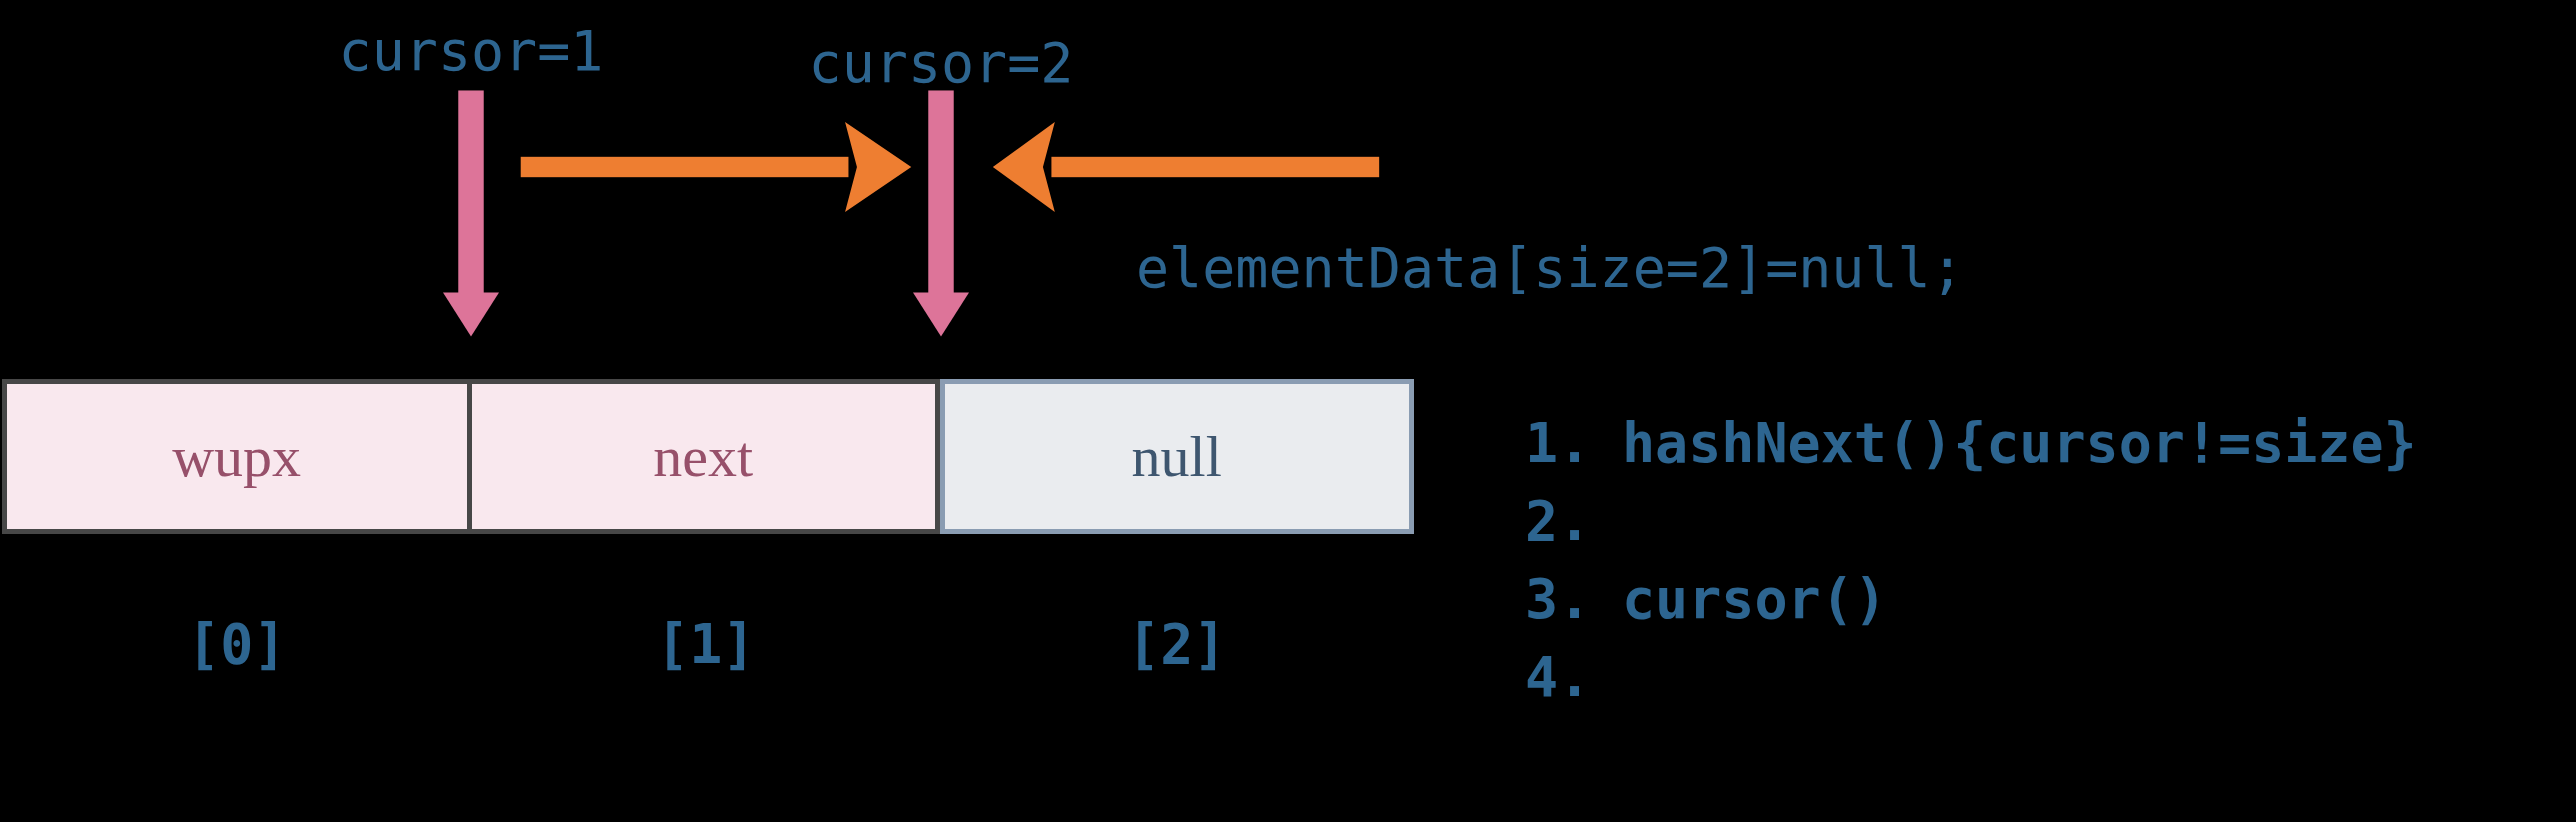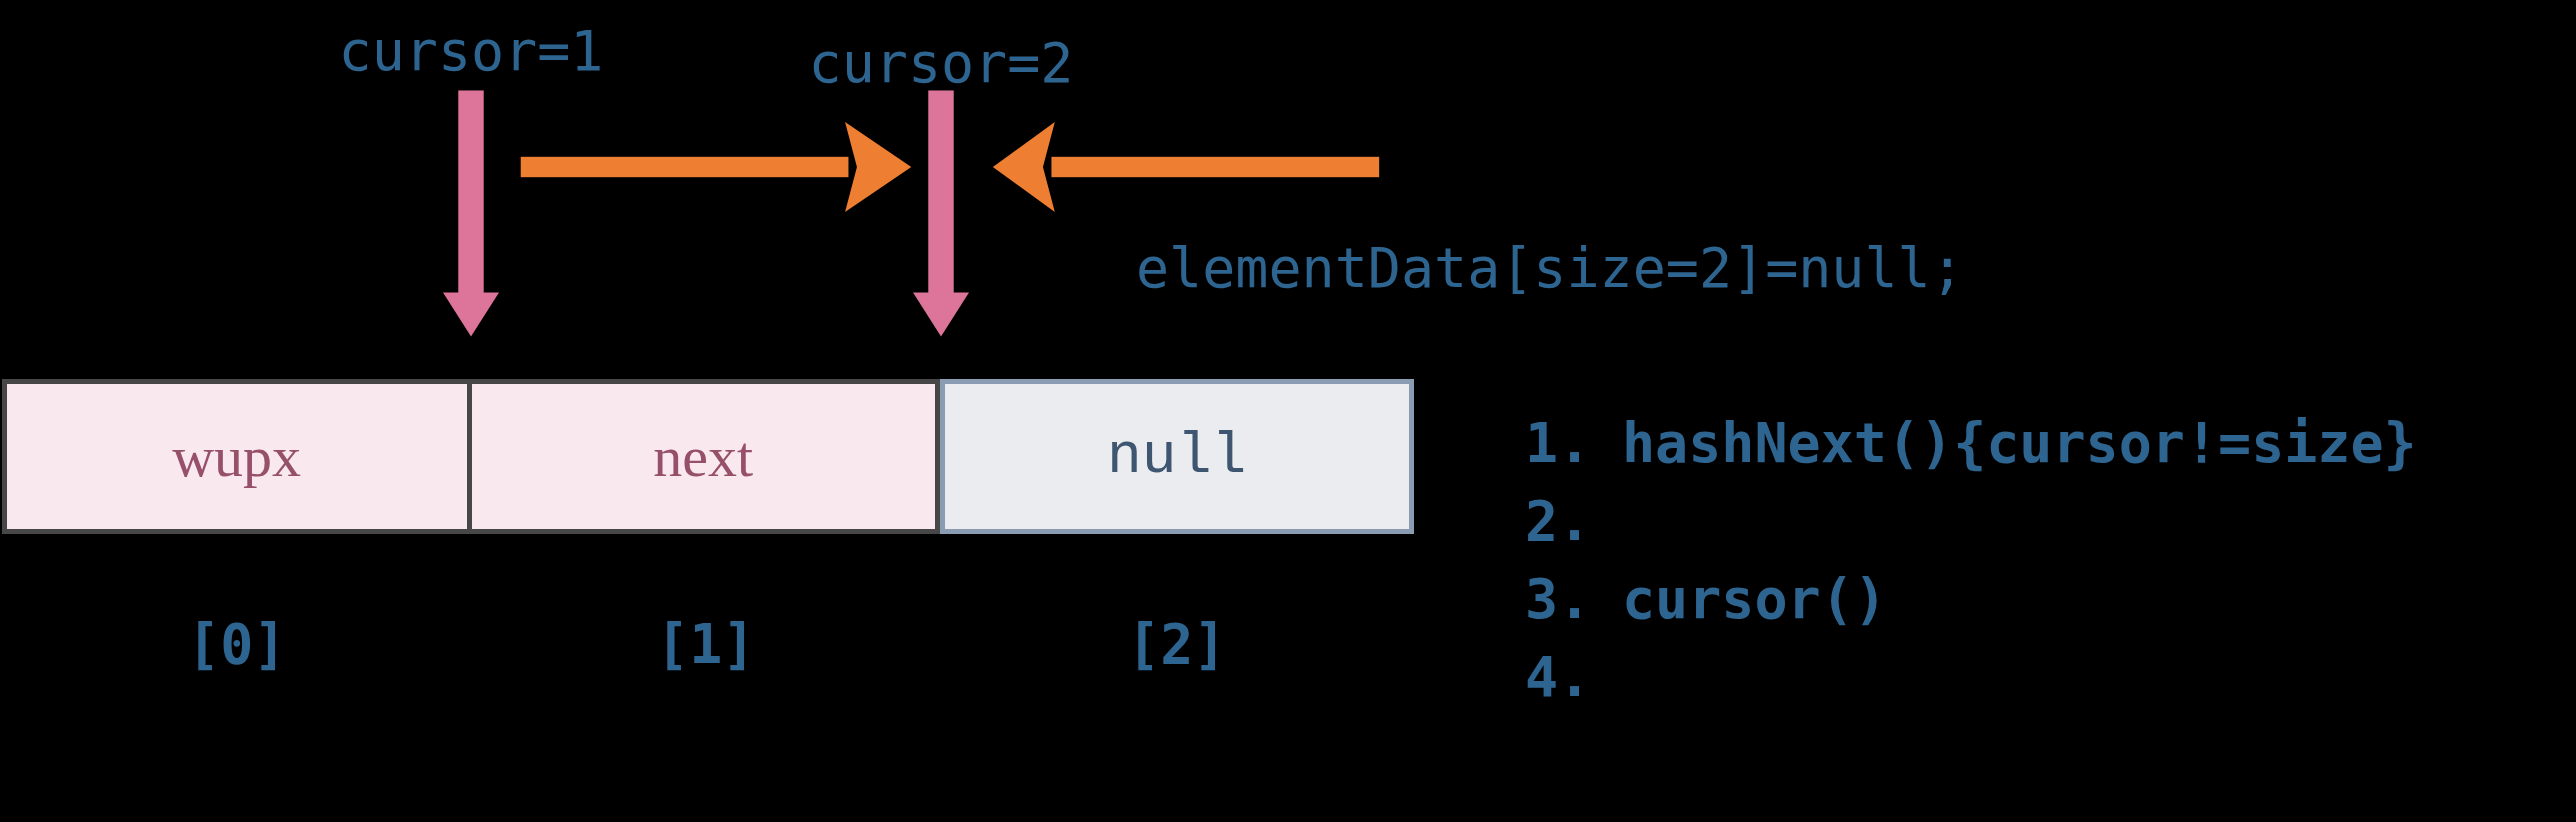--- a/index.html
+++ b/index.html
@@ -41,21 +41,21 @@
     border:5.1px solid var(--border-dark,#474747);
     color:var(--cell-pink-text,#97506a);
   }
   .cell-gray{
     background:var(--cell-gray-bg,#eaecef);
     border:5.1px solid var(--border-blue,#8a9cb2);
     color:var(--cell-gray-text,#3e566f);
   }
   .cell0{width:470px;}
   .cell1{width:468px;border-left:none;}
-  .cell2{width:474px;font-family:Liberation Mono, monospace;}
+  .cell2{width:474px;}
 
   #index-row{
     position:absolute;left:1.7px;top:610px;
     display:flex;
     color:var(--code-blue,#2d6590);
     font-weight:bold;font-size:55px;line-height:68px;
   }
   .index-label{text-align:center;}
   .idx0{width:470px;}
   .idx1{width:468px;}

